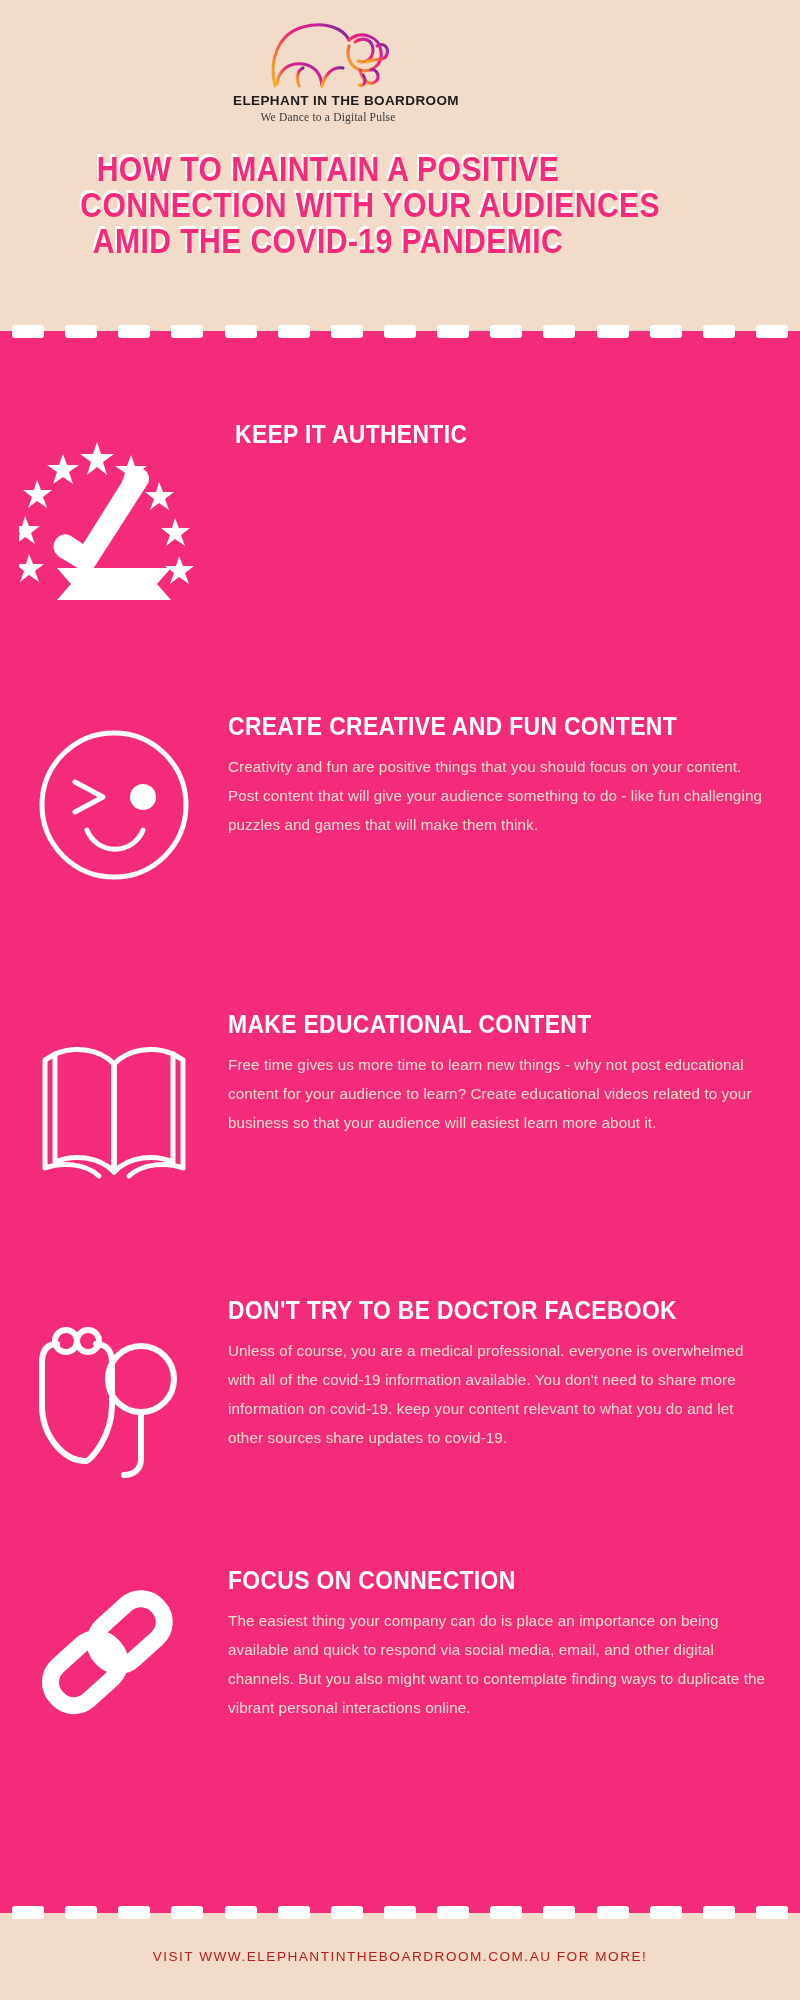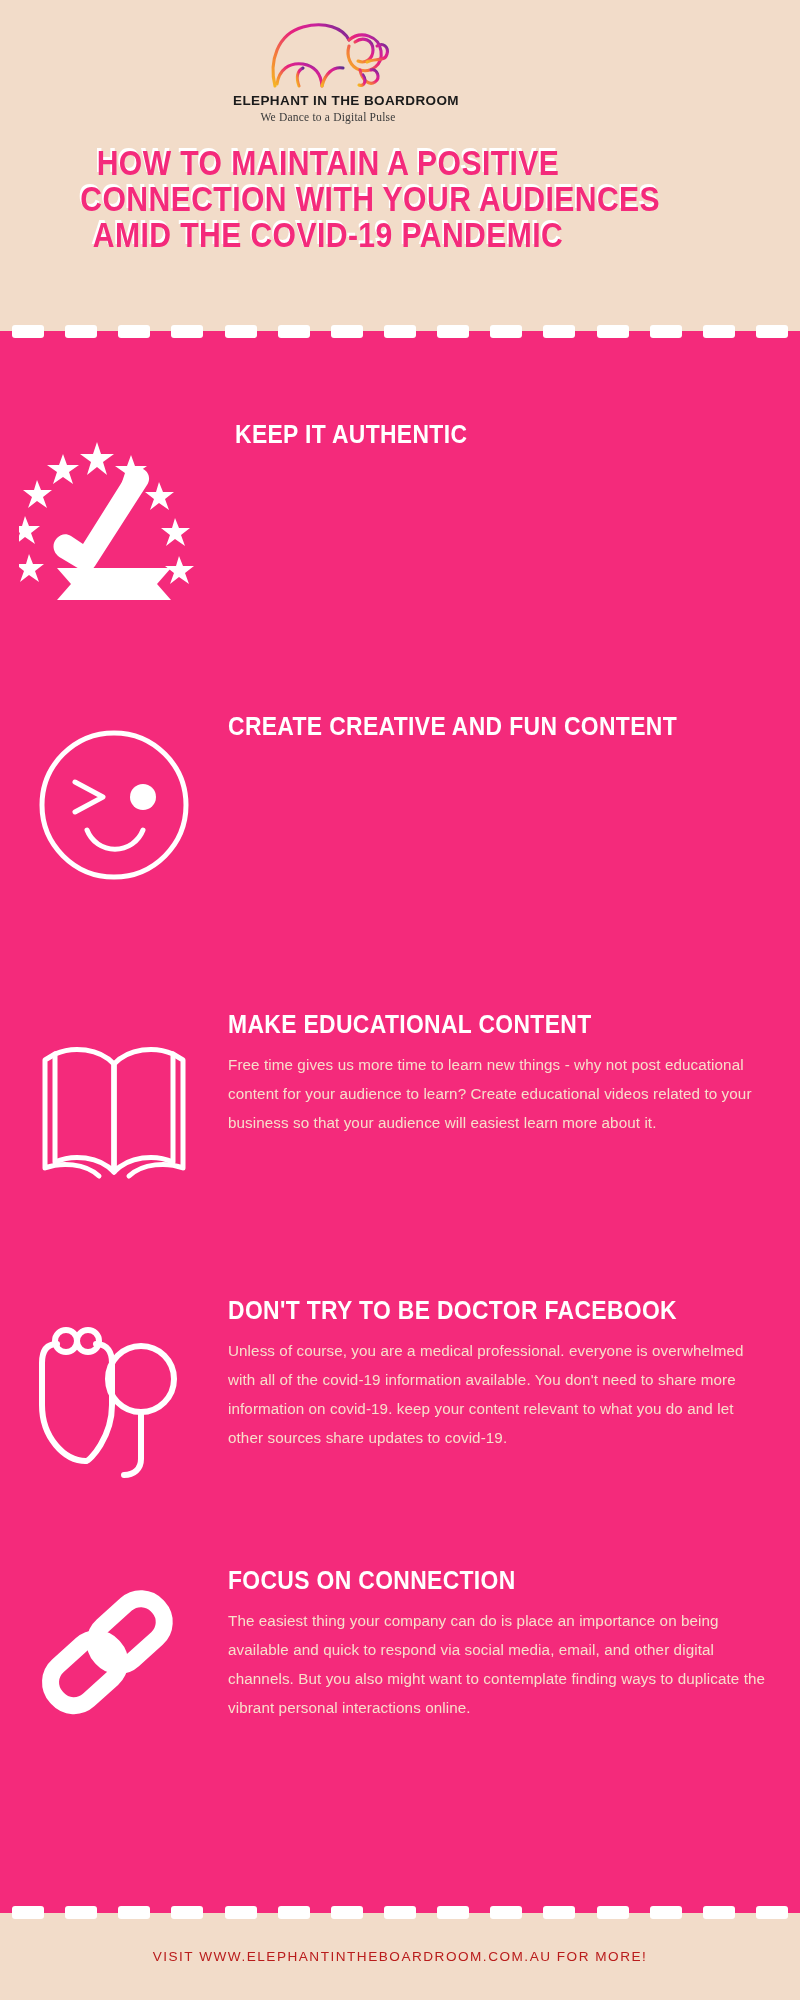--- a/index.html
+++ b/index.html
@@ -32,21 +32,21 @@
   }
   .logo-tag {
     font-family:Liberation Serif, serif;
     font-size:11.5px;
     color:#3a3a3a;
     margin-top:3px;
     letter-spacing:0.2px;
   }
 
   .title-block {
-    margin-top:22px;
+    margin-top:28px;
     padding:0 40px;
   }
   .title-line {
     font-family:"Liberation Sans Narrow","Liberation Sans", sans-serif;
     font-weight:bold;
     font-size:35px;
     line-height:36px;
     letter-spacing:0.5px;
     color:#F42A7B;
     text-transform:uppercase;
@@ -255,20 +255,21 @@
 
         <polyline points="46,62 74,77 46,92" fill="none" stroke="#FFFFFF" stroke-width="5" stroke-linecap="round" stroke-linejoin="round"></polyline>
 
         <circle cx="114" cy="77" r="13" fill="#FFFFFF"></circle>
 
         <path d="M58 110 A30 30 0 0 0 114 110" fill="none" stroke="#FFFFFF" stroke-width="5" stroke-linecap="round"></path>
       </svg>
     </div>
     <div class="sec-text">
       <div class="sec-head">CREATE CREATIVE AND FUN CONTENT</div>
+      <div class="sec-body">Creativity and fun are positive things that you should focus on your content. Post content that will give your audience something to do - like fun challenging puzzles and games that will make them think.</div>
     </div>
   </div>
 
   <div class="section" id="sec3">
     <div class="sec-icon">
       <svg width="170" height="160" viewBox="0 0 170 160">
         <g fill="none" stroke="#FFFFFF" stroke-width="5" stroke-linejoin="round" stroke-linecap="round">
 
           <path d="M85 34 C70 18 44 16 26 24 L26 132 C44 124 70 126 85 142 Z"></path>
 

